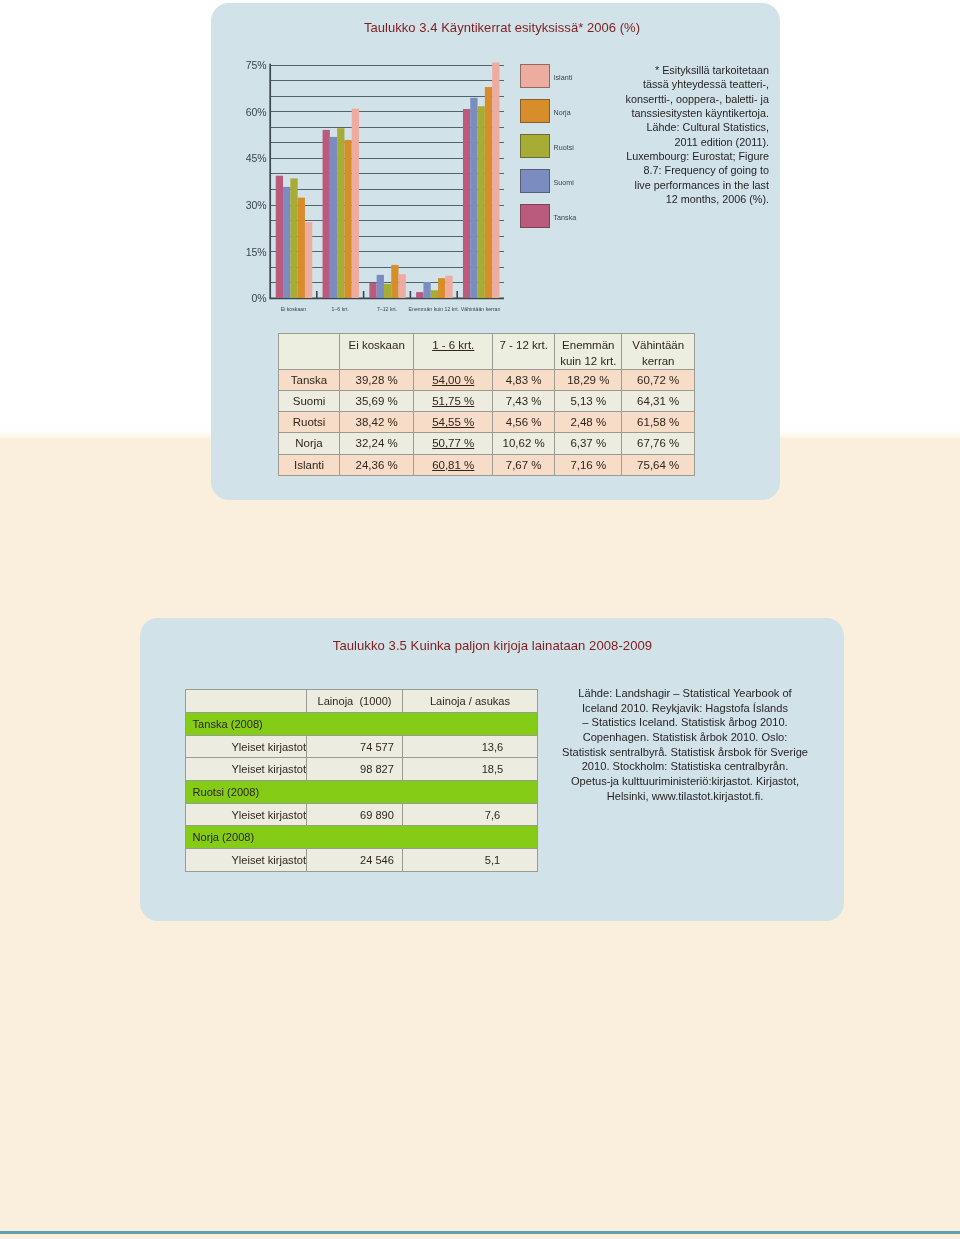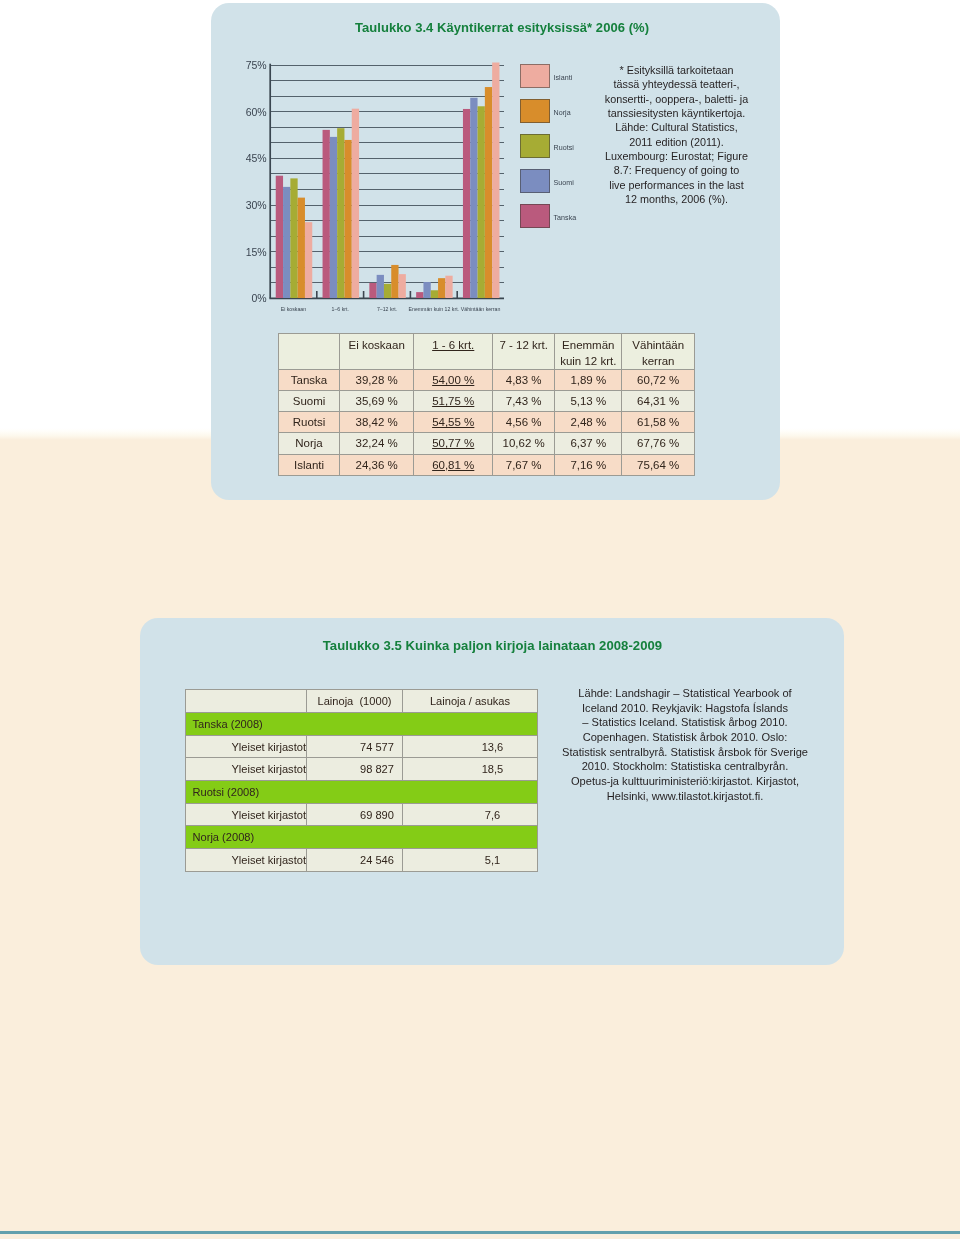--- a/index.html
+++ b/index.html
@@ -4,31 +4,31 @@
 <style>
   html,body{margin:0;padding:0;}
   body{width:960px;height:1239px;position:relative;overflow:hidden;
        font-family:"Liberation Sans",sans-serif;background:#fff;
        -webkit-font-smoothing:antialiased;}
   #bgWhite{position:absolute;left:0;top:0;width:960px;height:440px;
            background:linear-gradient(to bottom,#ffffff 0,#ffffff 428px,#fffefa 431px,#fdf8ec 436px,#faeedc 440px);}
   #bgCream{position:absolute;left:0;top:440px;width:960px;height:799px;background:#faeedc;}
   .panel{position:absolute;background:#d1e2e9;border-radius:18px;}
   #panel1{left:211px;top:3px;width:569px;height:497px;}
-  #panel2{left:140px;top:618px;width:704px;height:347px;}
+  #panel2{left:140px;top:618px;width:704px;height:303px;}
   #footline{position:absolute;left:0;top:1230.7px;width:960px;height:3.8px;background:#63a0ad;}
 
-  .sec-title{position:absolute;font-weight:bold;color:#15803d;white-space:nowrap;}
+  .sec-title{position:absolute;font-weight:normal;color:#7f1d1d;white-space:nowrap;}
   #t34title{left:7px;top:17px;width:568px;text-align:center;font-size:13px;letter-spacing:0.05px;}
   #chart{position:absolute;left:0px;top:0px;}
   #legend{position:absolute;left:309px;top:61px;width:90px;}
   .lg-row{position:relative;height:35px;}
   .lg-sw{position:absolute;left:0;top:0;width:30px;height:24px;border:1px solid rgba(60,58,52,.55);box-sizing:border-box;}
   .lg-lb{position:absolute;left:33.5px;top:10.3px;font-size:7.1px;color:#3a4450;letter-spacing:.05px;}
-  #note34{position:absolute;left:373px;top:60px;width:185px;text-align:center;font-size:10.8px;line-height:14.35px;color:#231f20;}
+  #note34{position:absolute;left:373px;top:60px;width:185px;text-align:right;font-size:10.8px;line-height:14.35px;color:#231f20;}
   #tbl34{position:absolute;left:67px;top:330px;border-collapse:collapse;width:417px;
          border:1px solid #8e8e88;font-size:11.5px;color:#31251c;}
   #tbl34 th,#tbl34 td{border:1px solid #9b9b94;text-align:center;font-weight:normal;padding:0;}
   #tbl34 th{background:#ecefdf;height:35px;line-height:15.5px;vertical-align:top;padding-top:4px;box-sizing:border-box;}
   #tbl34 td{height:21.15px;vertical-align:middle;line-height:14px;box-sizing:border-box;}
   #tbl34 tr.peach td{background:#f7dcc7;}
   #tbl34 tr.light td{background:#ecede0;}
   #tbl34 th:nth-child(1),#tbl34 td:nth-child(1){width:64px;}
   #tbl34 th:nth-child(2),#tbl34 td:nth-child(2){width:78px;}
   #tbl34 th:nth-child(3),#tbl34 td:nth-child(3){width:85px;text-decoration:underline;}
@@ -174,21 +174,21 @@
             <div>kerran</div>
           </th>
         </tr>
       </thead>
       <tbody>
         <tr class="peach">
           <td class="firstcol">Tanska</td>
           <td>39,28 %</td>
           <td>54,00 %</td>
           <td>4,83 %</td>
-          <td>1,89 %</td>
+          <td>18,29 %</td>
           <td>60,72 %</td>
         </tr>
         <tr class="light">
           <td class="firstcol">Suomi</td>
           <td>35,69 %</td>
           <td>51,75 %</td>
           <td>7,43 %</td>
           <td>5,13 %</td>
           <td>64,31 %</td>
         </tr>

